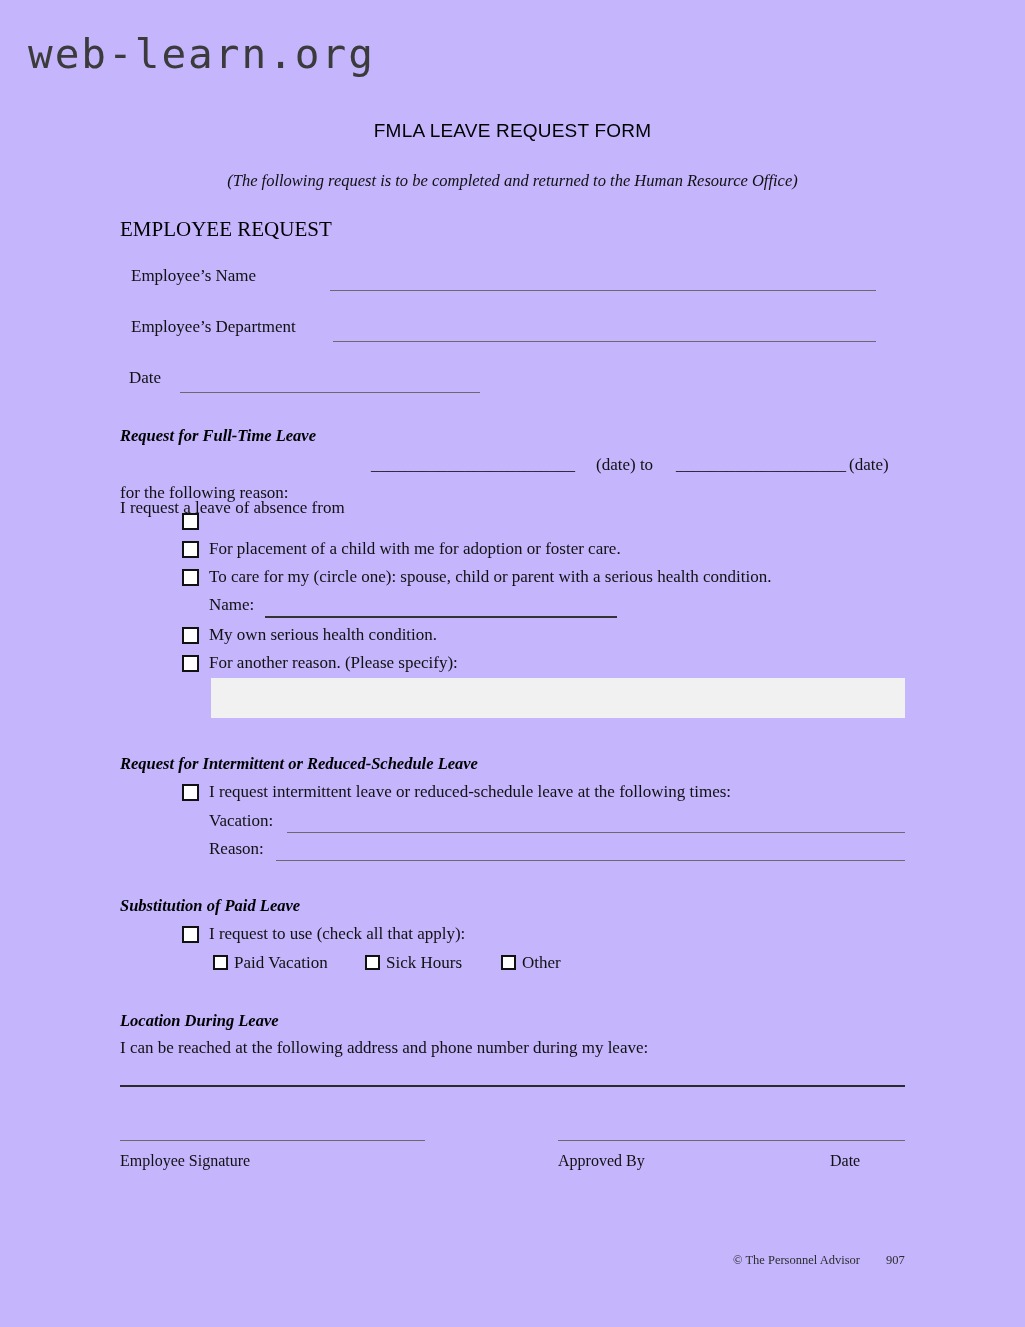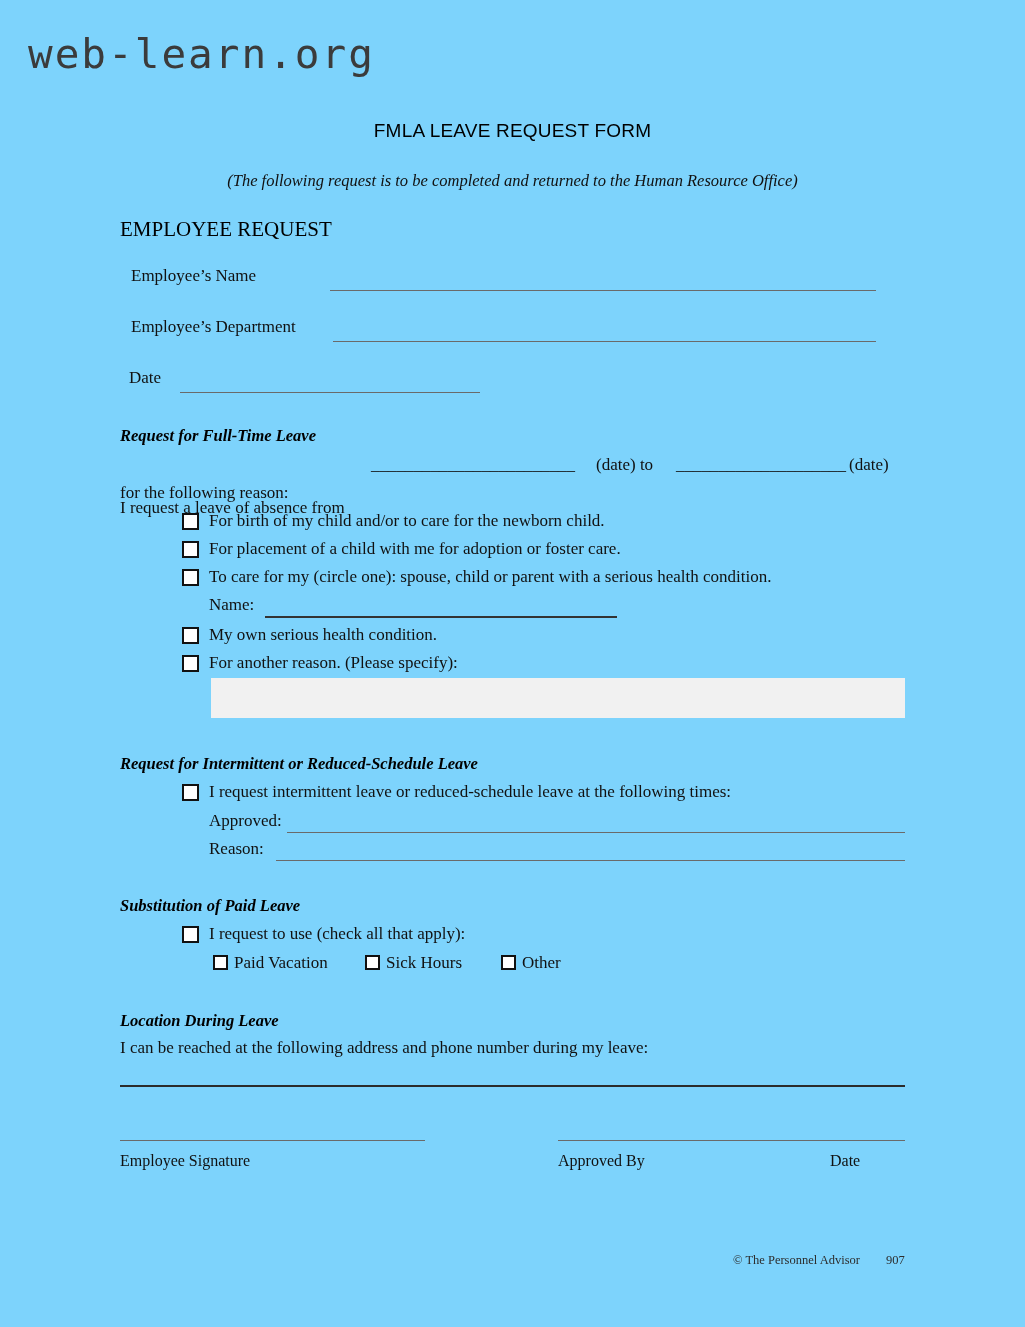--- a/index.html
+++ b/index.html
@@ -12,21 +12,21 @@
     height: 1327px;
     position: relative;
     font-family: "Liberation Serif", "DejaVu Serif", serif;
     color: #0d0d0d;
     overflow: hidden;
   }
 
   .page {
     position: absolute;
     inset: 0;
-    background: #7dd3fc;
+    background: #c4b5fd;
     padding-left: 28px;
   }
 
   
   .watermark {
     position: absolute;
     left: 28px;
     top: 30px;
     font-family: "DejaVu Sans Mono", "Liberation Mono", monospace;
     font-size: 41px;
@@ -144,21 +144,20 @@
 
   <div class="txt" style="left:120px; top:455px;margin-top:43px;">I request a leave of absence from</div>
   <div class="txt underscores" style="left:371px; top:455px;">________________________</div>
   <div class="txt" style="left:596px; top:455px;">(date) to</div>
   <div class="txt underscores" style="left:676px; top:455px;">____________________</div>
   <div class="txt" style="left:849px; top:455px;">(date)</div>
 
   <div class="txt" style="left:120px; top:483px;">for the following reason:</div>
 
   <div class="cbox big" style="left:182px; top:513px;"></div>
-  <div class="txt" style="left:209px; top:511px;">For birth of my child and/or to care for the newborn child.</div>
 
   <div class="cbox big" style="left:182px; top:541px;"></div>
   <div class="txt" style="left:209px; top:539px;">For placement of a child with me for adoption or foster care.</div>
 
   <div class="cbox big" style="left:182px; top:569px;"></div>
   <div class="txt" style="left:209px; top:567px;">To care for my (circle one): spouse, child or parent with a serious health condition.</div>
 
   <div class="txt" style="left:209px; top:595px;">Name:</div>
   <div class="rule dark" style="left:265px; top:616px; width:352px;"></div>
 
@@ -168,21 +167,21 @@
   <div class="cbox big" style="left:182px; top:655px;"></div>
   <div class="txt" style="left:209px; top:653px;">For another reason. (Please specify):</div>
 
   <div class="grayfield" style="left:211px; top:678px; width:694px; height:40px;"></div>
 
   <div class="sub-head" style="left:120px; top:754px;">Request for Intermittent or Reduced-Schedule Leave</div>
 
   <div class="cbox big" style="left:182px; top:784px;"></div>
   <div class="txt" style="left:209px; top:782px;">I request intermittent leave or reduced-schedule leave at the following times:</div>
 
-  <div class="txt" style="left:209px; top:811px;">Approved:</div>
+  <div class="txt" style="left:209px; top:811px;">Vacation:</div>
   <div class="rule thin" style="left:287px; top:832px; width:618px;"></div>
 
   <div class="txt" style="left:209px; top:839px;">Reason:</div>
   <div class="rule thin" style="left:276px; top:860px; width:629px;"></div>
 
   <div class="sub-head" style="left:120px; top:896px;">Substitution of Paid Leave</div>
 
   <div class="cbox big" style="left:182px; top:926px;"></div>
   <div class="txt" style="left:209px; top:924px;">I request to use (check all that apply):</div>
 

